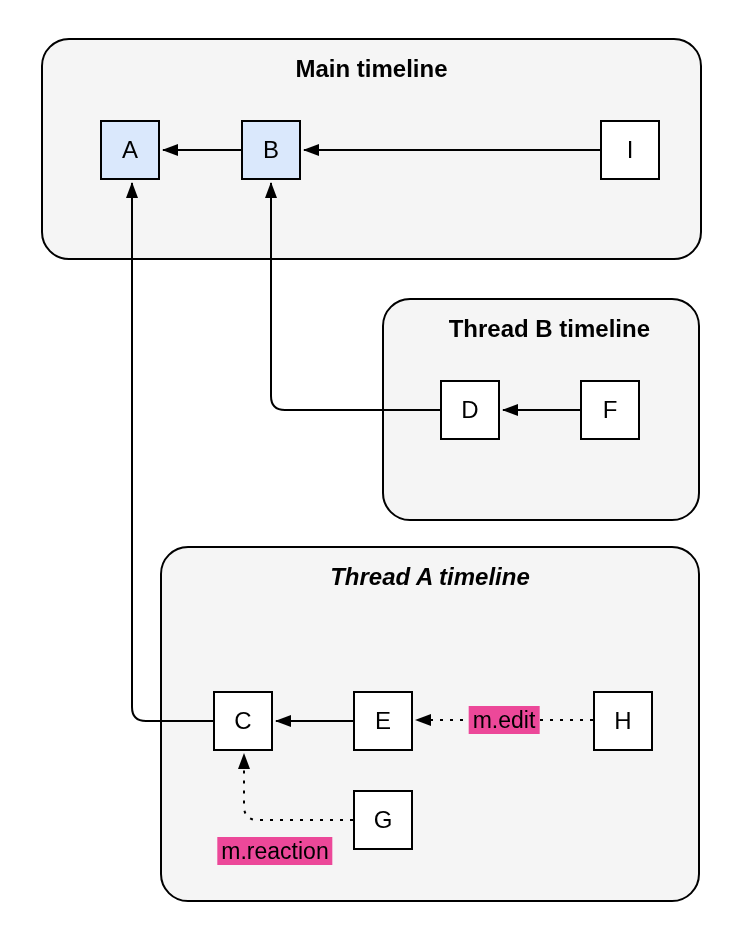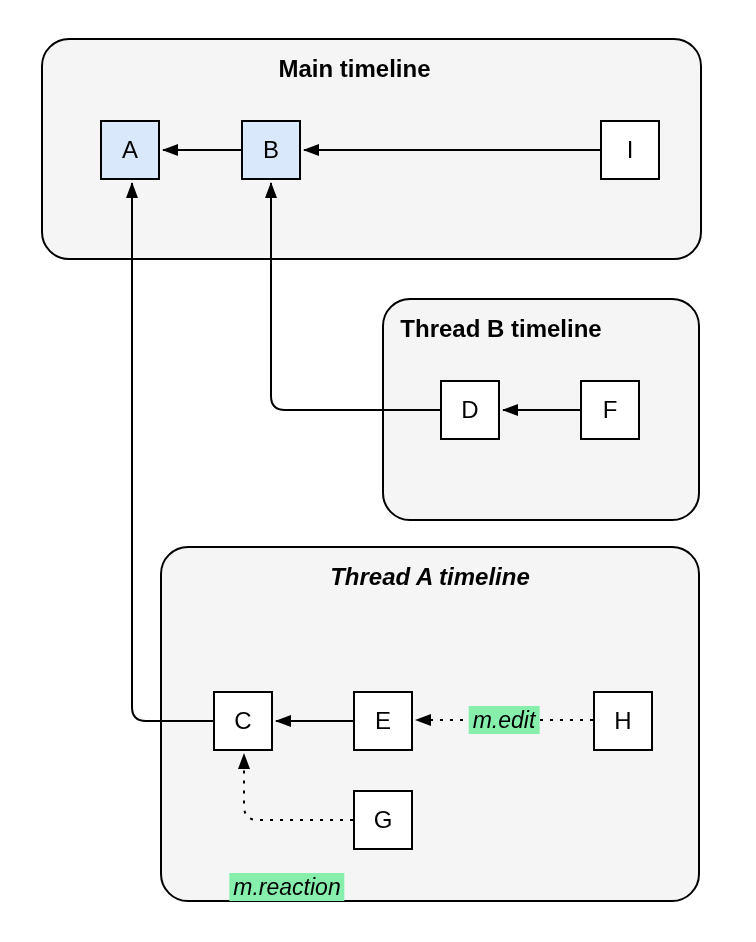--- a/index.html
+++ b/index.html
@@ -50,39 +50,38 @@
     display:flex;align-items:center;justify-content:center;
     font-size:24px;color:#000;
     z-index:4;
   }
   .node.highlight{background:var(--node-highlight-fill);}
 
   
   .edge-label{
     position:absolute;
     transform:translate(-50%,-50%);
-    background:#86efac;
+    background:#ec4899;
     font-size:23px;color:#000;
     padding:1px 4px;
     white-space:nowrap;
     z-index:5;
     line-height:26px;
-    font-style:italic;
   }
 </style>
 </head>
 <body>
 
 <div class="canvas">
 
   <div class="container-box" style="left:41px;top:38px;width:661px;height:222px;"></div>
-  <div class="container-title" style="left:24px;top:55px;width:661px;">Main timeline</div>
+  <div class="container-title" style="left:41px;top:55px;width:661px;">Main timeline</div>
 
   <div class="container-box" style="left:382px;top:298px;width:318px;height:223px;"></div>
-  <div class="container-title" style="left:364px;top:315px;width:274px;">Thread B timeline</div>
+  <div class="container-title" style="left:376px;top:315px;width:274px;text-align:right;">Thread B timeline</div>
 
   <div class="container-box" style="left:160px;top:546px;width:540px;height:356px;"></div>
   <div class="container-title" style="left:160px;top:563px;width:540px;font-style:italic;">Thread A timeline</div>
 
   <svg class="edges" width="756" height="942" viewBox="0 0 756 942">
     <defs>
       <marker id="arrow" viewBox="0 0 16 12" refX="15" refY="6" markerWidth="16" markerHeight="12" markerUnits="userSpaceOnUse" orient="auto">
         <path d="M0,0 L16,6 L0,12 Z"></path>
       </marker>
     </defs>
@@ -120,15 +119,15 @@
     <span>E</span>
   </div>
   <div class="node" style="left:593px;top:691px;">
     <span>H</span>
   </div>
   <div class="node" style="left:353px;top:790px;">
     <span>G</span>
   </div>
 
   <div class="edge-label" style="left:504px;top:720px;">m.edit</div>
-  <div class="edge-label" style="left:287px;top:851px;margin-top:36px;">m.reaction</div>
+  <div class="edge-label" style="left:275px;top:851px;">m.reaction</div>
 
 </div>
 
 </body></html>

